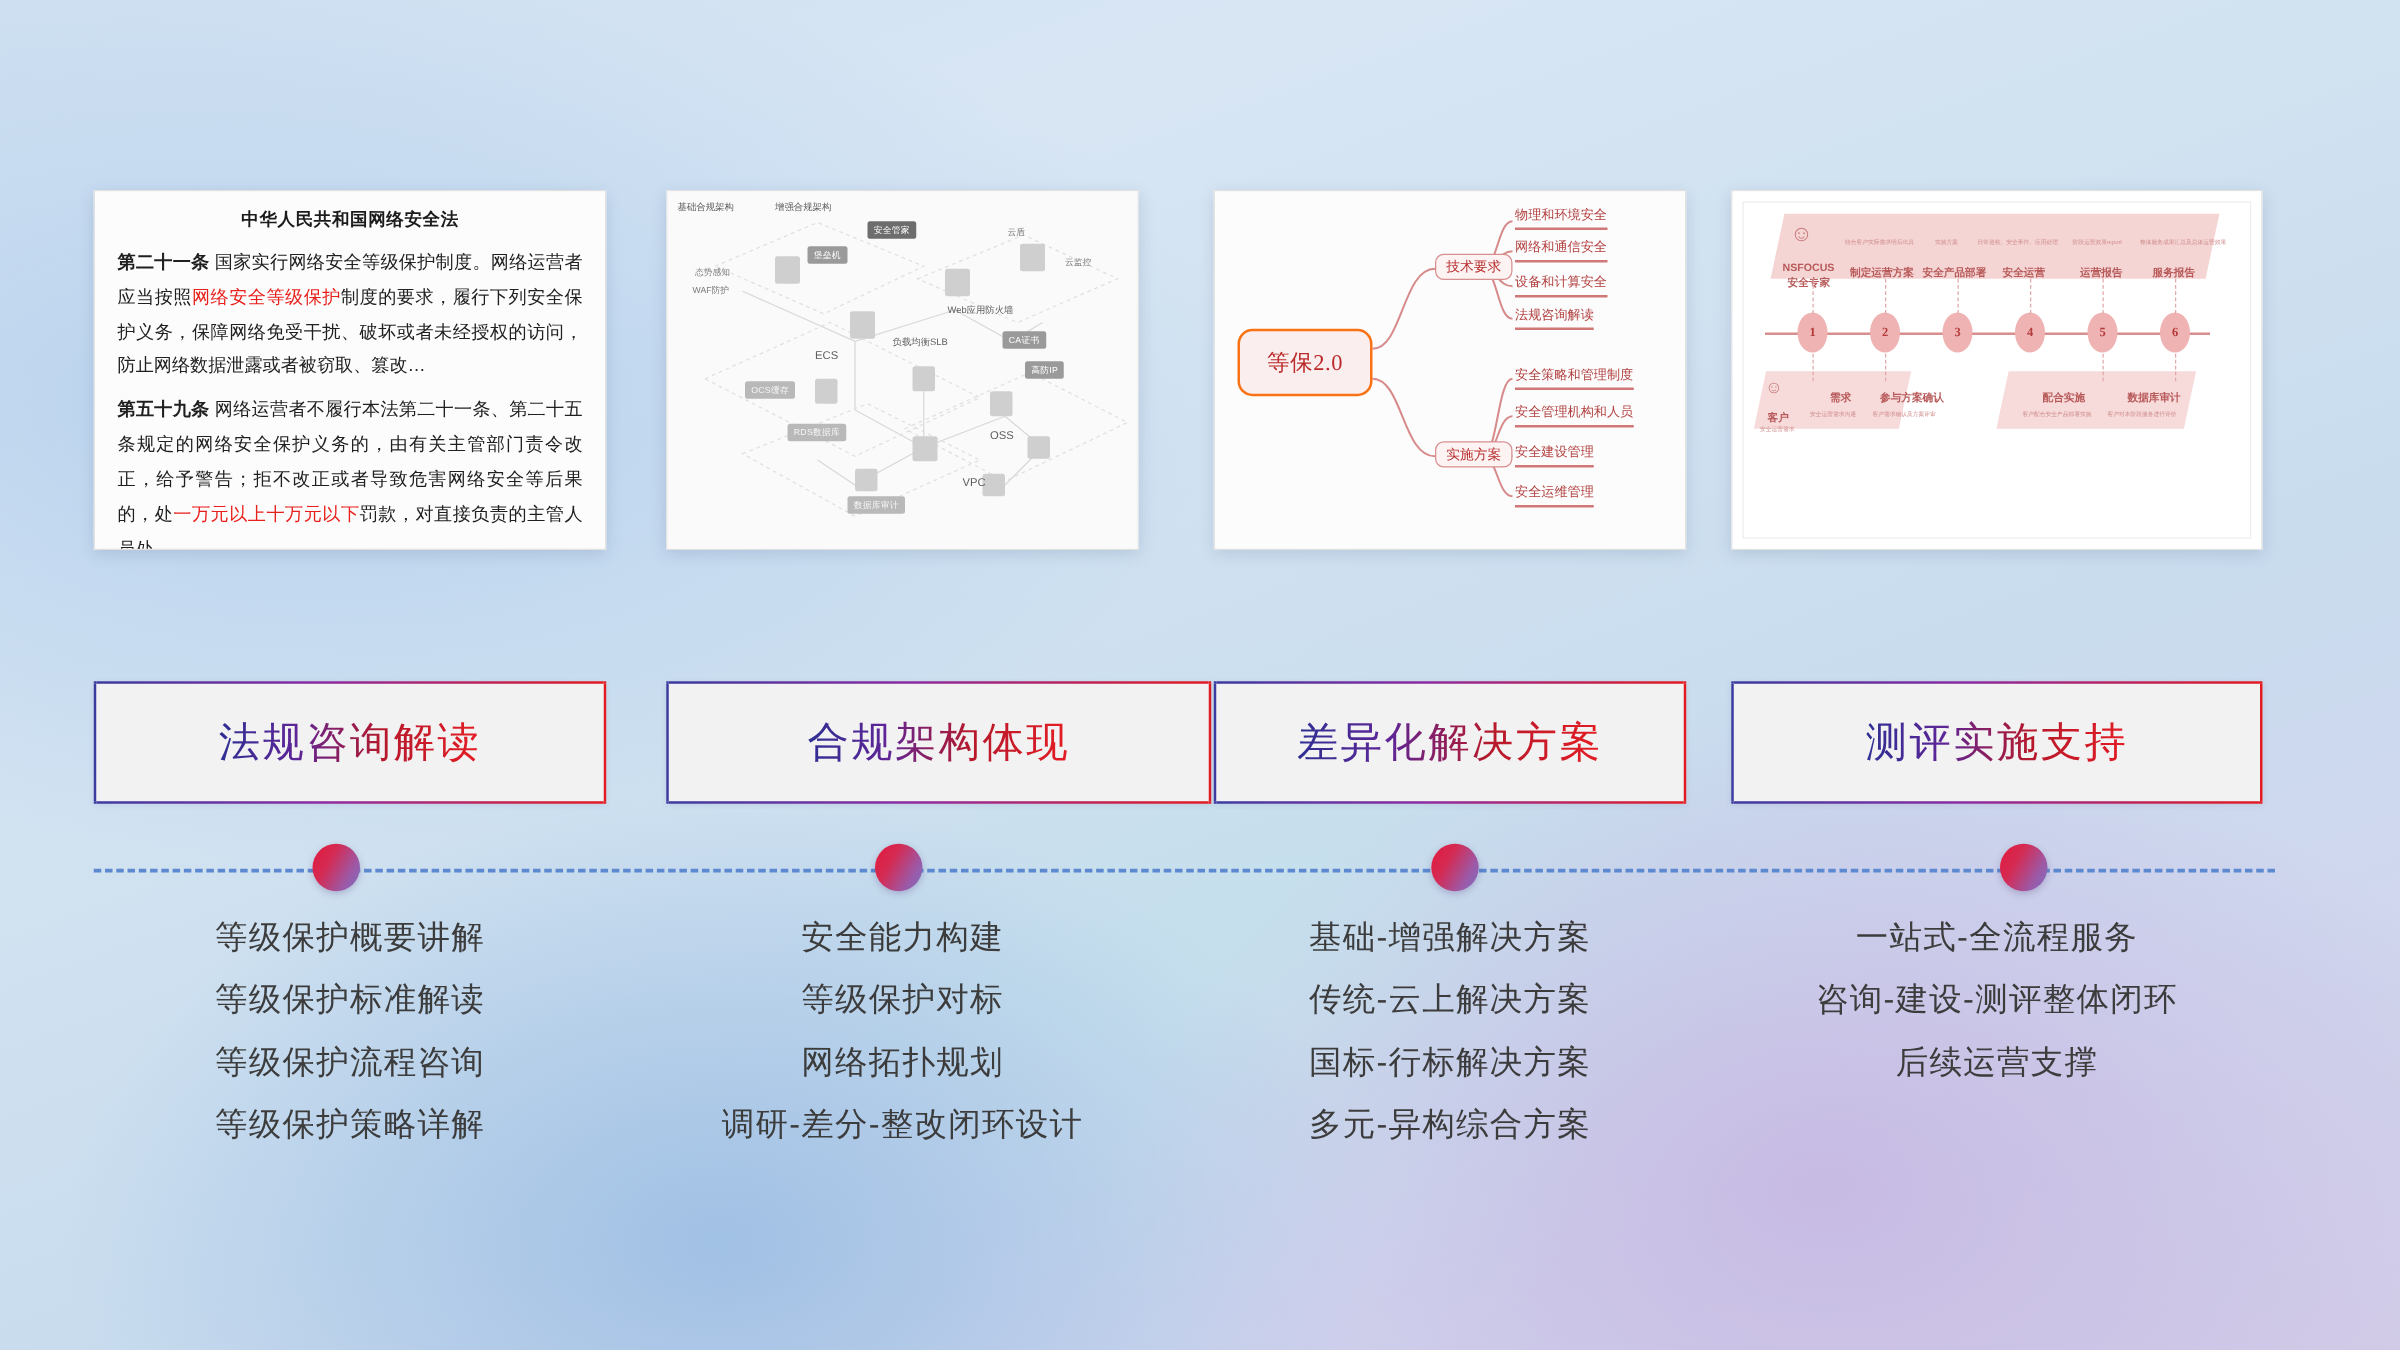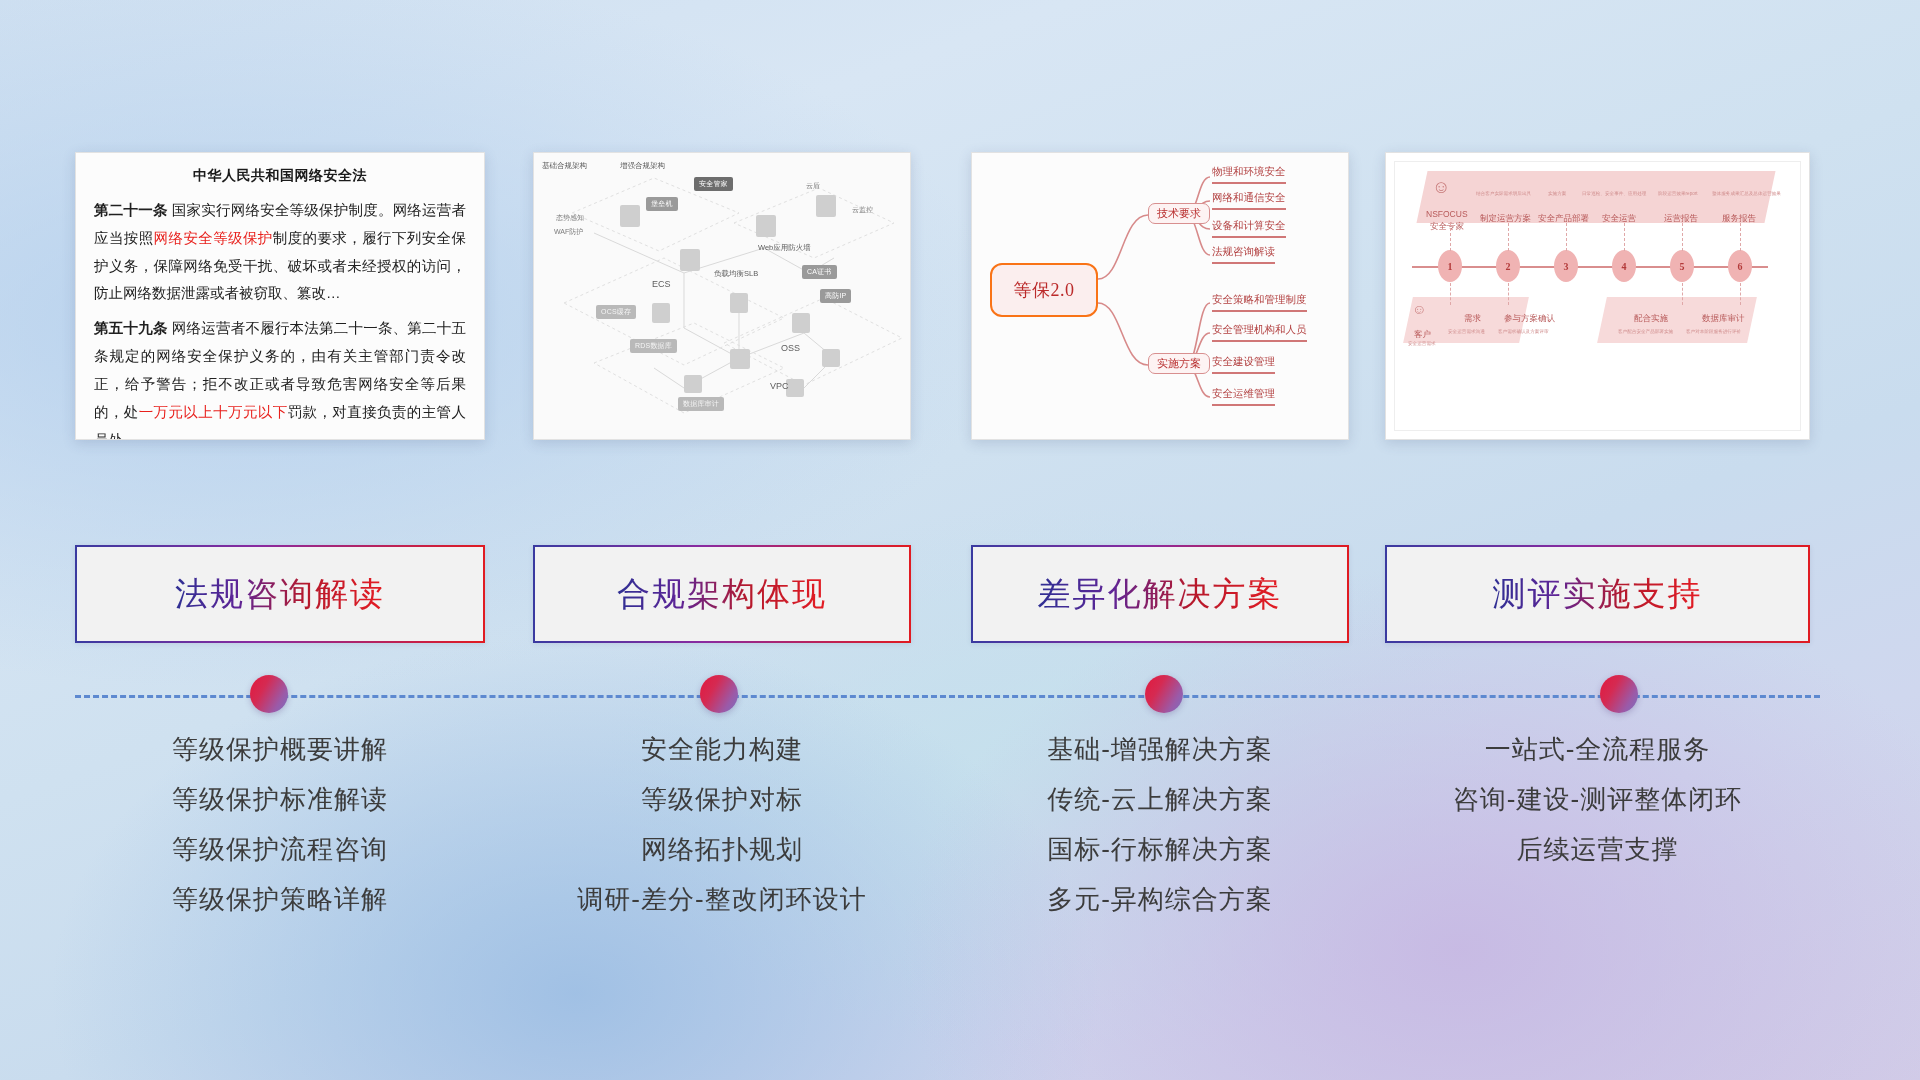--- a/index.html
+++ b/index.html
@@ -81,21 +81,21 @@
   }
   .rm-band2 {
     position:absolute; left:22px; top:144px; width:116px; height:46px;
     background:#f7dada; transform:skewX(-12deg);
   }
   .rm-band3 {
     position:absolute; left:216px; top:144px; width:150px; height:46px;
     background:#f7dada; transform:skewX(-12deg);
   }
   .rm-txt { position:absolute; color:#c26a6a; white-space:nowrap; }
-  .rm-title { font-size:8.5px; font-weight:normal; color:#b85a5a; }
+  .rm-title { font-size:8.5px; font-weight:bold; color:#b85a5a; }
   .rm-sub   { font-size:4.6px; color:#cf8c8c; }
   .rm-axis { position:absolute; left:26px; top:113px; width:356px; height:1.6px; background:#d98e8e; }
   .rm-dot {
     position:absolute; top:97px; width:24px; height:32px; border-radius:50%;
     background:#f0b3b3; color:#b33a3a; font-size:10px; font-weight:bold;
     display:flex; align-items:center; justify-content:center;
     font-family:"Liberation Serif","DejaVu Serif",serif;
   }
   .rm-dash { position:absolute; width:1px; border-left:1px dashed #e0a8a8; }
   .rm-person { position:absolute; left:46px; top:24px; color:#c87b7b; font-size:18px; }
@@ -109,21 +109,21 @@
     display:flex; align-items:center; justify-content:center;
     box-shadow:0 1px 5px rgba(60,80,120,.12);
   }
   .banner-text {
     font-size:33px; font-weight:500; letter-spacing:2px;
     background:linear-gradient(90deg,#2f2f93 0%,#5e2597 30%,#b5192c 62%,#e51d24 100%);
     -webkit-background-clip:text; background-clip:text;
     -webkit-text-fill-color:transparent; color:#b5192c;
   }
   .b1 { left:75px;   width:410px; }
-  .b2 { left:533px;  width:378px; }
+  .b2 { left:533px;  width:436px; }
   .b3 { left:971px;  width:378px; }
   .b4 { left:1385px; width:425px; }
 
   
   .timeline { position:absolute; left:0; top:666px; width:1920px; height:60px; }
   .tl-line {
     position:absolute; left:75px; top:29px; width:1745px; height:0;
     border-top:3px dashed #5d89d0;
   }
   .tl-dot {
@@ -203,21 +203,21 @@
         </svg>
         <div class="plain" style="left:8px;  top:8px;">基础合规架构</div>
         <div class="plain" style="left:86px; top:8px;">增强合规架构</div>
         <div class="chip dark" style="left:160px; top:24px;">安全管家</div>
         <div class="chip" style="left:112px; top:44px;">堡垒机</div>
         <div class="tag" style="left:22px; top:60px;">态势感知</div>
         <div class="tag" style="left:20px; top:74px;">WAF防护</div>
         <div class="plain" style="left:224px; top:90px;">Web应用防火墙</div>
         <div class="plain" style="left:180px; top:116px;">负载均衡SLB</div>
         <div class="plain" style="left:118px; top:126px; font-size:9px;">ECS</div>
-        <div class="plain" style="left:247px; top:190px; font-size:9px;">OSS</div>
+        <div class="plain" style="left:258px; top:190px; font-size:9px;">OSS</div>
         <div class="chip light" style="left:96px; top:186px;">RDS数据库</div>
         <div class="plain" style="left:236px; top:228px; font-size:9px;">VPC</div>
         <div class="chip light" style="left:62px; top:152px;">OCS缓存</div>
         <div class="chip light" style="left:144px; top:244px;">数据库审计</div>
         <div class="chip" style="left:268px; top:112px;">CA证书</div>
         <div class="chip" style="left:286px; top:136px;">高防IP</div>
         <div class="tag" style="left:272px; top:28px;">云盾</div>
         <div class="tag" style="left:318px; top:52px;">云监控</div>
       </div>
     </div>

